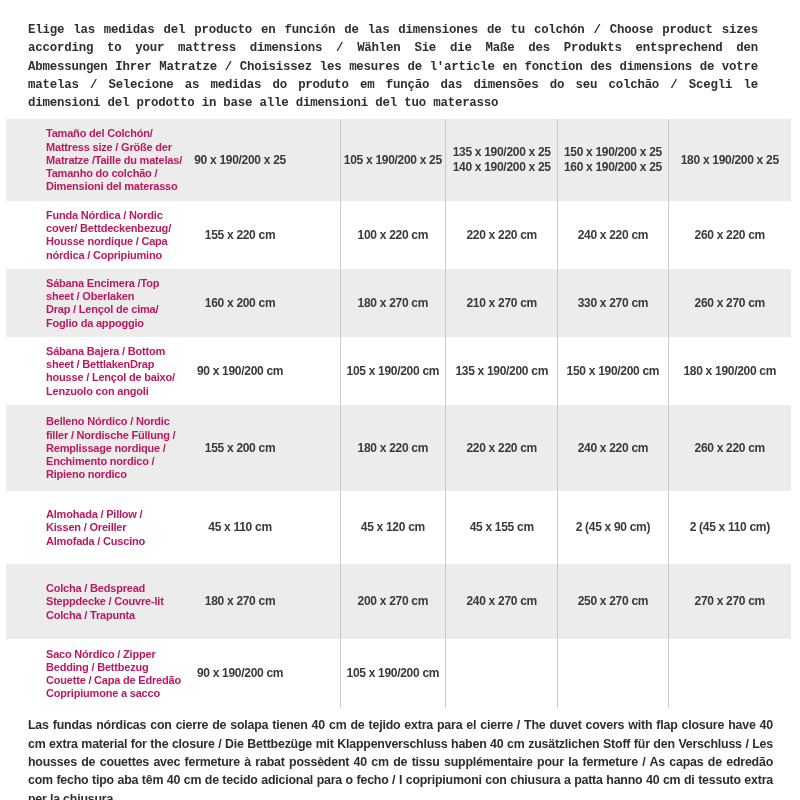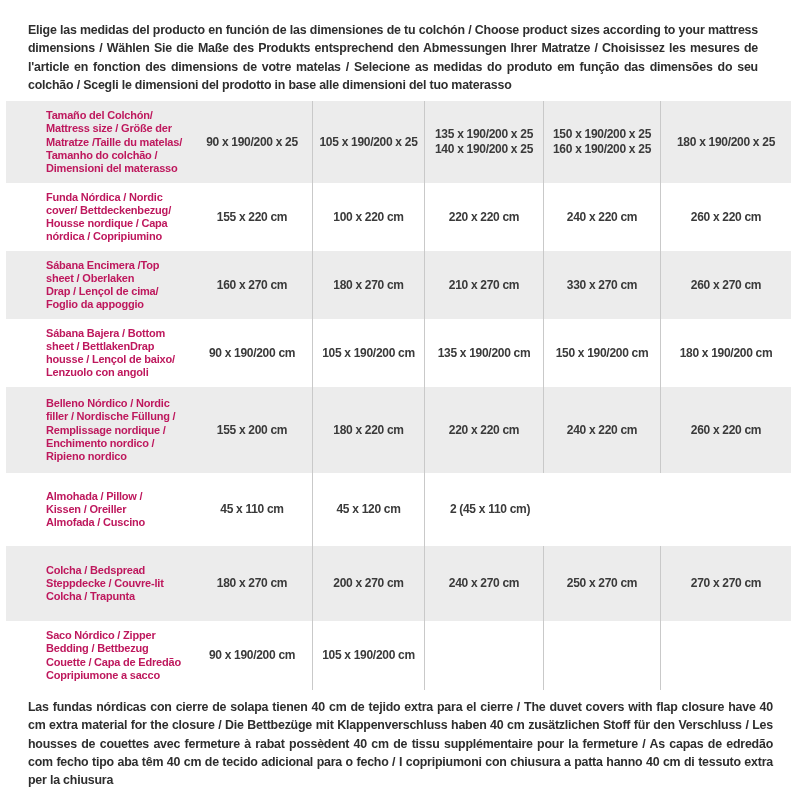--- a/index.html
+++ b/index.html
@@ -11,20 +11,21 @@
     overflow:hidden;
   }
   .intro {
     margin:21px 42px 0 28px;
     font-weight:bold;
     font-size:12.4px;
     line-height:18.3px;
     letter-spacing:-0.2px;
     text-align:justify;
     color:#2e2e2e;
+    font-family:Liberation Mono, monospace;
   }
   .sizes-table {
     margin:7px 0 0 6px;
     width:785px;
   }
   .trow { display:flex; align-items:center; }
   .gray { background:#ececec; }
   .h1{height:82px} .h2{height:68px} .h3{height:68px} .h4{height:68px}
   .h5{height:86px} .h6{height:73px} .h7{height:75px} .h8{height:69px}
   .c-label {
@@ -42,21 +43,21 @@
     box-sizing:border-box;
     font-weight:bold;
     font-size:12px;
     line-height:15px;
     letter-spacing:-0.3px;
     color:#3a3a3a;
     text-align:center;
     white-space:pre-line;
   }
   .w2{width:120px}
-  .w3{width:112px; border-left:1px solid #c9c9c9; align-self:stretch; display:flex; align-items:center; justify-content:center;}
+  .w3{width:112px; border-left:1px solid #c9c9c9; align-self:stretch; display:flex; align-items:center; justify-content:center;margin-left:43px;}
   .w4{width:119px; border-left:1px solid #c9c9c9; align-self:stretch; display:flex; align-items:center; justify-content:center;}
   .w5{width:117px; border-left:1px solid #c9c9c9; align-self:stretch; display:flex; align-items:center; justify-content:center;}
   .w6{width:131px; border-left:1px solid #c9c9c9; align-self:stretch; display:flex; align-items:center; justify-content:center;}
   .footnote {
     margin:8px 27px 0 28px;
     font-weight:bold;
     font-size:12.4px;
     line-height:18.3px;
     letter-spacing:-0.2px;
     text-align:justify;
@@ -97,21 +98,21 @@
       <div class="c-val w4">220 x 220 cm</div>
       <div class="c-val w5">240 x 220 cm</div>
       <div class="c-val w6">260 x 220 cm</div>
     </div>
 
     <div class="trow gray h3">
       <div class="c-label">Sábana Encimera /Top
 sheet / Oberlaken
 Drap / Lençol de cima/
 Foglio da appoggio</div>
-      <div class="c-val w2">160 x 270 cm</div>
+      <div class="c-val w2">160 x 200 cm</div>
       <div class="c-val w3">180 x 270 cm</div>
       <div class="c-val w4">210 x 270 cm</div>
       <div class="c-val w5">330 x 270 cm</div>
       <div class="c-val w6">260 x 270 cm</div>
     </div>
 
     <div class="trow h4">
       <div class="c-label">Sábana Bajera / Bottom
 sheet / BettlakenDrap
 housse / Lençol de baixo/
@@ -135,20 +136,22 @@
       <div class="c-val w5">240 x 220 cm</div>
       <div class="c-val w6">260 x 220 cm</div>
     </div>
 
     <div class="trow h6">
       <div class="c-label">Almohada  / Pillow /
 Kissen / Oreiller
 Almofada / Cuscino</div>
       <div class="c-val w2">45 x 110 cm</div>
       <div class="c-val w3">45 x 120 cm</div>
+      <div class="c-val w4">45 x 155 cm</div>
+      <div class="c-val w5">2 (45 x 90 cm)</div>
       <div class="c-val w6">2 (45 x 110 cm)</div>
     </div>
 
     <div class="trow gray h7">
       <div class="c-label">Colcha / Bedspread
 Steppdecke / Couvre-lit
 Colcha / Trapunta</div>
       <div class="c-val w2">180 x 270 cm</div>
       <div class="c-val w3">200 x 270 cm</div>
       <div class="c-val w4">240 x 270 cm</div>

